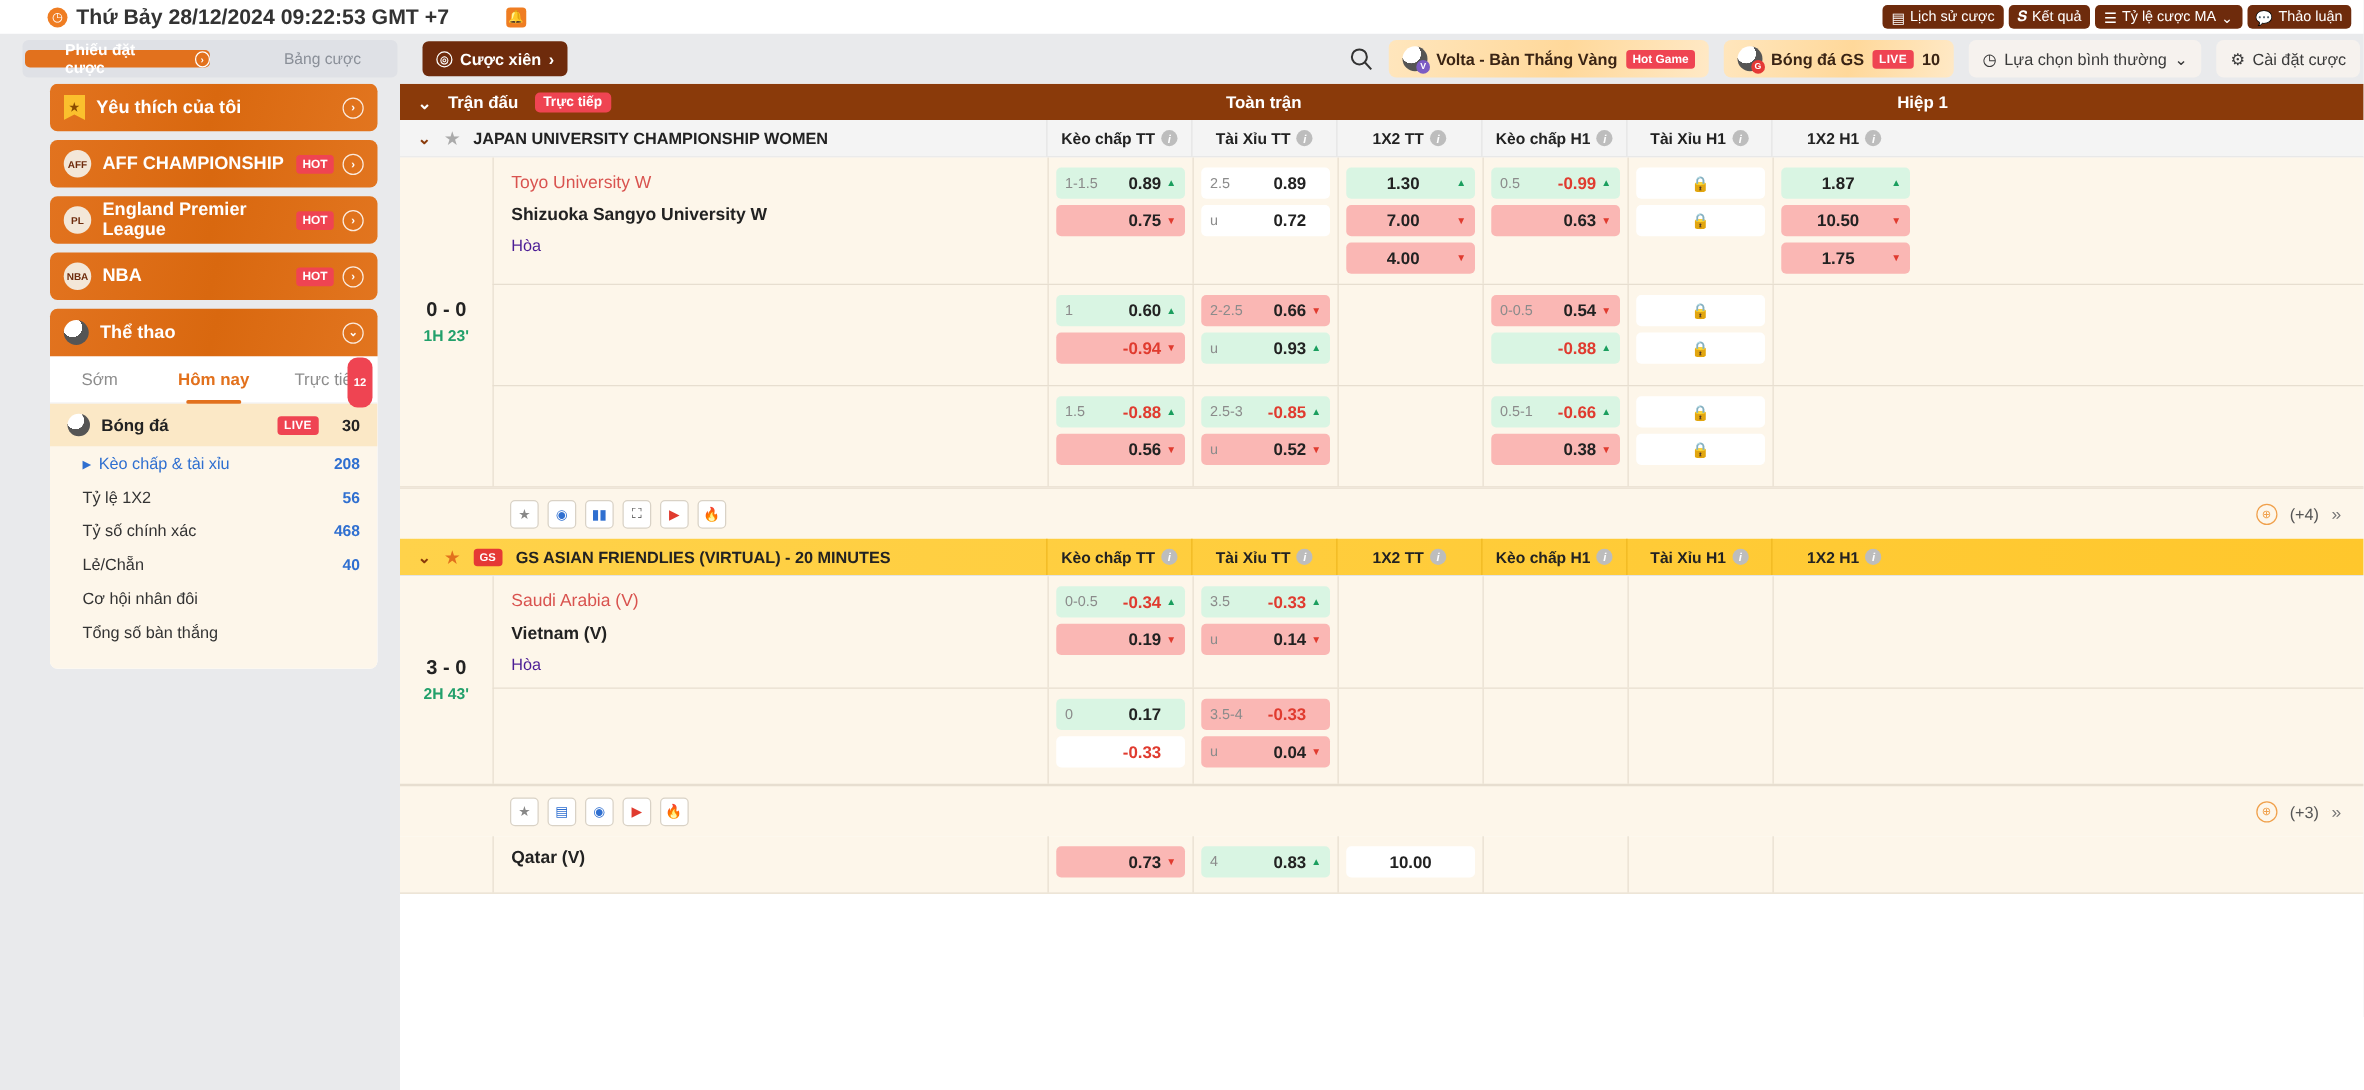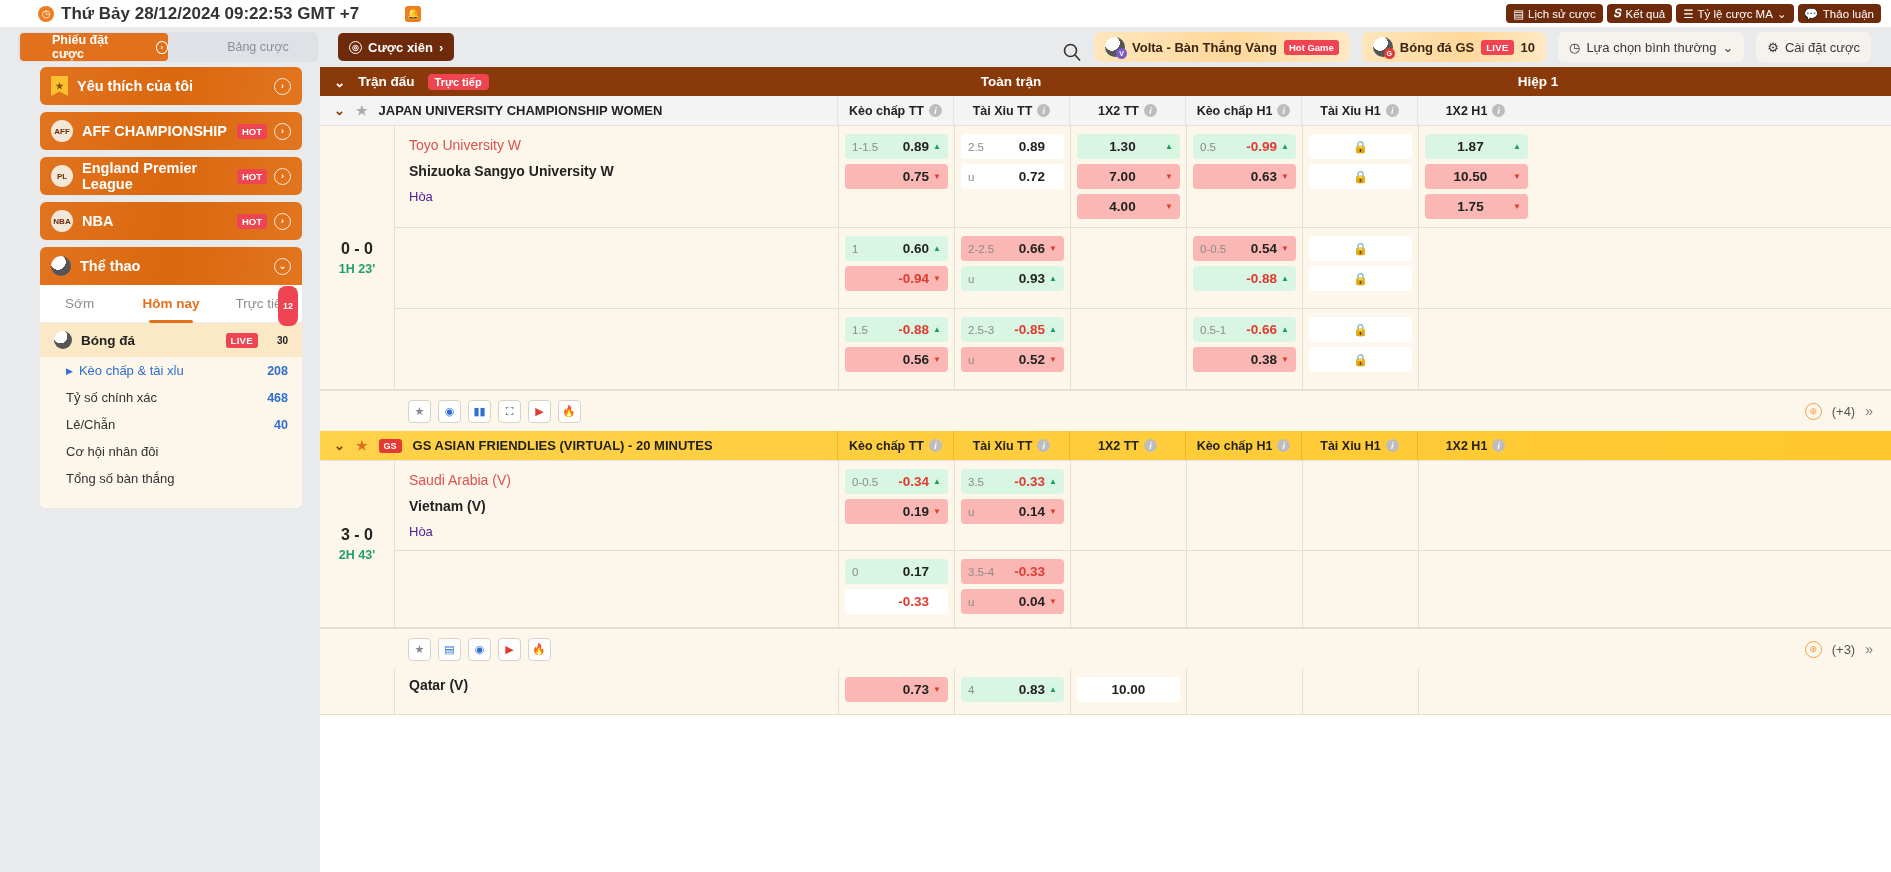--- a/index.html
+++ b/index.html
@@ -33,34 +33,34 @@
     width:16px;height:16px;border-radius:3px;background:#ef7d22;color:#fff;
     display:flex;align-items:center;justify-content:center;font-size:10px;flex:none;
   }
   
   .secondbar { height:40px; display:flex; align-items:center; gap:0; position:relative;}
   .betslip-wrap {
     width:300px; margin-left:18px; height:30px; background:#dfe1e6;
     border-radius:5px; display:flex; align-items:center; padding:2px;
   }
   .betslip-tab {
-    flex:1; height:28px; display:flex; align-items:center; justify-content:center;
+    flex:1; height:14px; display:flex; align-items:center; justify-content:center;
     gap:17px; font-size:12.5px; border-radius:4px; cursor:pointer; color:#8a8f98;padding-left:32px;
   }
   .betslip-tab.active { background:#e2711d; color:#fff; font-weight:bold; }
   .ring {
     width:13px;height:13px;border:1.4px solid currentColor;border-radius:50%;
     display:inline-flex;align-items:center;justify-content:center;font-size:8px;
   }
   .parlay-btn {
     margin-left:20px; height:28px; background:#6e2b0c; color:#fff; border-radius:5px;
     padding:0 11px; display:flex; align-items:center; gap:6px; font-weight:bold;
     font-size:13px; cursor:pointer;
   }
-  .sb-right { margin-left:auto; display:flex; align-items:flex-end; gap:12px; padding-right:20px;}
+  .sb-right { margin-left:auto; display:flex; align-items:center; gap:12px; padding-right:3px;}
   .search-ico { width:20px;height:20px; cursor:pointer; }
   .game-chip {
     height:30px; border-radius:6px; display:flex; align-items:center; gap:7px;
     padding:0 11px; font-size:13px; font-weight:bold; color:#3a2414; cursor:pointer;
     background:linear-gradient(100deg,#ffe6bd 0%,#ffd89a 55%,#ffe9c6 100%);
   }
   .badge-hot { background:#ef4452;color:#fff;font-size:9.5px;border-radius:3px;padding:2px 5px;font-weight:bold;}
   .badge-live { background:#ef4452;color:#fff;font-size:9.5px;border-radius:3px;padding:2px 5px;font-weight:bold;letter-spacing:.3px;}
   .plain-chip {
     height:30px; border-radius:6px; display:flex; align-items:center; gap:6px;
@@ -87,21 +87,21 @@
   .tabs { display:flex; height:38px; background:#fff; align-items:center; border-bottom:1px solid #eee;gap:12px;}
   .tab { flex:1; text-align:center; font-size:13.5px; color:#8d8d8d; line-height:38px; cursor:pointer; position:relative;}
   .tab.active { color:#e2711d; font-weight:bold; }
   .tab.active::after{content:"";position:absolute;left:22%;right:22%;bottom:0;height:3px;background:#e2711d;border-radius:2px;}
   .tab .tbadge{position:absolute;top:1px;right:4px;background:#ef4452;color:#fff;font-size:9px;border-radius:8px;padding:1px 5px;font-weight:bold;}
   .sp-list { background:#fdf6ea; padding-bottom:16px; }
   .sp-head {
     height:34px; display:flex; align-items:center; gap:9px; padding:0 14px;
     background:#fbe8c6; font-weight:bold; font-size:13.5px; cursor:pointer;
   }
-  .sp-head .cnt { margin-left:auto; font-weight:bold; font-size:10px;}
+  .sp-head .cnt { margin-left:auto; font-weight:bold; font-size:13px;}
   .sp-row { height:27px; display:flex; align-items:center; padding:0 14px 0 26px; font-size:13px; color:#333; cursor:pointer;}
   .sp-row.link { color:#2f6fd0; }
   .sp-row .n { margin-left:auto; font-weight:bold; color:#2f6fd0; font-size:12.5px;}
   .caret { color:#2f6fd0; font-size:9px; margin-right:6px; }
   
   .main { flex:1; background:#fff; overflow:hidden; }
   .mt-head {
     background:#8a3a0a; color:#fff; height:29px; display:flex; align-items:center;
     font-weight:bold; font-size:13.5px;
   }
@@ -293,20 +293,24 @@
           <span>Bóng đá</span>
           <span class="badge-live" style="margin-left:auto">LIVE</span>
           <span class="cnt" style="margin-left:10px">30</span>
         </div>
         <div class="sp-row link">
           <span class="caret">▶</span>
           <span>Kèo chấp &amp; tài xỉu</span>
           <span class="n">208</span>
         </div>
         <div class="sp-row">
+          <span>Tỷ lệ 1X2</span>
+          <span class="n">56</span>
+        </div>
+        <div class="sp-row">
           <span>Tỷ số chính xác</span>
           <span class="n">468</span>
         </div>
         <div class="sp-row">
           <span>Lẻ/Chẵn</span>
           <span class="n">40</span>
         </div>
         <div class="sp-row">
           <span>Cơ hội nhân đôi</span>
         </div>

